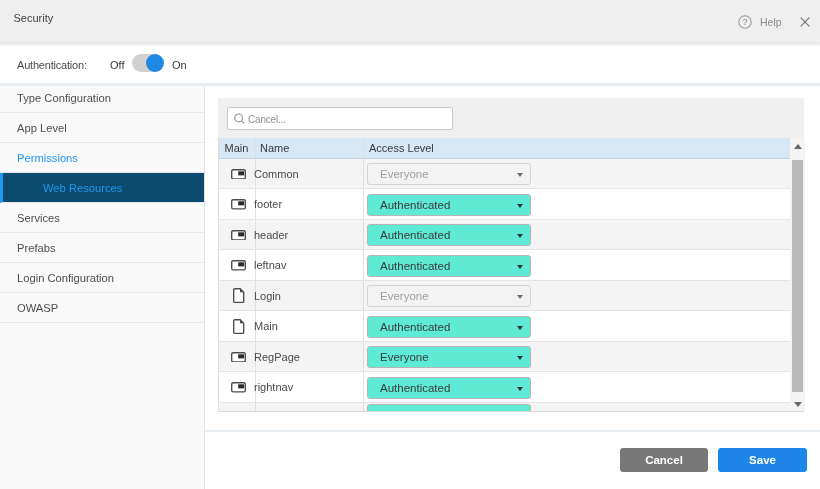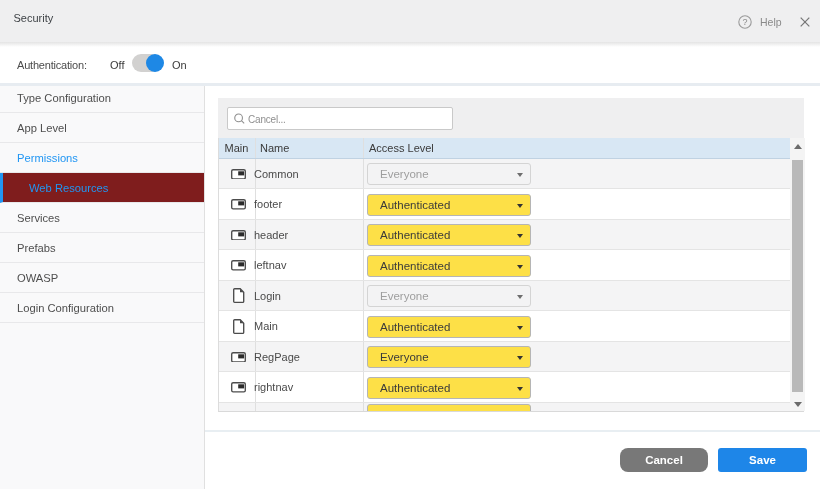--- a/index.html
+++ b/index.html
@@ -20,55 +20,55 @@
 #offtxt { position:absolute; left:110px; top:15px; font-size:11px; color:#3b3b3b; }
 #ontxt { position:absolute; left:172px; top:15px; font-size:11px; color:#3b3b3b;text-align:center; }
 #track { position:absolute; left:132px; top:10px; width:29px; height:18px; border-radius:9px; background:#d2d1d0; }
 #knob { position:absolute; left:14px; top:0; width:18px; height:18px; border-radius:50%; background:#1e88e5; }
 
 
 #sidebar { position:absolute; left:0; top:83px; width:205px; height:406px; background:#f9f9fa; border-right:1px solid #e0e0e0; }
 .sbitem { position:relative; height:30px; line-height:30px; padding-left:17px; font-size:11.2px; color:#4e4e4e; border-bottom:1px solid #e8e8ea; background:#f9f9fa; }
 .sbitem.sub { }
 .sbitem.blue { color:#2196f3; }
-.sbitem.sel { background:#7f1d1d; border-left:3.5px solid #2196f3; padding-left:26px; }
+.sbitem.sel { background:#0c4a6e; border-left:3.5px solid #2196f3; padding-left:40px; }
 
 
 #panel { position:absolute; left:218px; top:98px; width:586px; height:313.5px; background:#efeff0; }
 #searchbox { position:absolute; left:8.5px; top:8.5px; width:226px; height:23px; background:#fff; border:1px solid #c9c9c9; border-radius:2px; }
 #searchtxt { position:absolute; left:20.5px; top:6px; font-size:10px; letter-spacing:-0.2px; color:#8f8f8f; }
 #searchicon { position:absolute; left:6.5px; top:5px; }
 
 
 #table { position:absolute; left:0px; top:39.5px; width:586px; height:274px; background:#fff; border-left:1px solid #dcdcdc; border-bottom:1px solid #d9d9d9; }
 #thead { position:absolute; left:0; top:0; width:571px; height:21px; background:#d8e7f4; border-bottom:1px solid #c0d2e2; }
 .th { position:absolute; top:0; height:21px; line-height:21px; font-size:11px; color:#3a3a3a; }
 .row { position:absolute; left:0; width:571px; height:30.5px; border-bottom:1px solid #e4e4e4; }
 .row.gray { background:#f4f4f5; }
 .row.white { background:#fff; }
 .vline1 { position:absolute; left:36px; top:0; bottom:0; width:1px; background:#dfdfdf; }
 .vline2 { position:absolute; left:144px; top:0; bottom:0; width:1px; background:#dfdfdf; }
 .name { position:absolute; left:35px; top:0; height:30px; line-height:30px; font-size:11px; color:#4a4a4a; }
 .icon { position:absolute; left:12px; top:10px; }
-.dd { position:absolute; left:148px; top:4.5px; width:164px; height:22px; background:#fde047; border:1px solid #b5b5b5; border-radius:3px; font-size:11.5px; color:#3b3b3b; line-height:20px; padding-left:12px; }
+.dd { position:absolute; left:148px; top:4.5px; width:164px; height:22px; background:#5eead4; border:1px solid #b5b5b5; border-radius:3px; font-size:11.5px; color:#3b3b3b; line-height:20px; padding-left:12px; }
 .dd .caret { position:absolute; right:7px; top:9px; width:0; height:0; border-left:3.8px solid transparent; border-right:3.8px solid transparent; border-top:4px solid #333; }
 .dd.dis { background:#f3f3f4; border-color:#d4d4d4; color:#9e9e9e; }
 .dd.dis .caret { border-top-color:#6e6e6e; }
 
 
 #sbar { position:absolute; left:571px; top:0; width:15px; height:273.5px; background:#f4f4f4; }
 #sthumb { position:absolute; left:2px; top:22px; width:11px; height:232px; background:#b9b9b9; }
 .arrow { position:absolute; left:3.5px; width:0; height:0; border-left:4px solid transparent; border-right:4px solid transparent; }
 #arrup { top:6px; border-bottom:5px solid #6b6b6b; }
 #arrdn { bottom:4.5px; border-top:5px solid #6b6b6b; }
 
 
 #footline { position:absolute; left:205px; top:429.5px; width:615px; height:2.4px; background:#e8eef2; filter:blur(0.4px); }
 .btn { position:absolute; top:448px; height:24px; border:none; border-radius:3px; color:#fff; font-size:11.5px; font-weight:bold; font-family:"Liberation Sans", sans-serif; text-align:center; line-height:25px; }
-#cancel { left:620px; width:88px; background:#787878;border-radius:8px; }
+#cancel { left:620px; width:88px; background:#787878; }
 #save { left:718px; width:89px; background:#1e86e8; }
 </style>
 </head>
 <body>
 <div id="topshadow"></div>
 <div id="authband"></div>
 <div id="topbar">
   <div id="title">Security</div>
   <svg id="helpcirc" width="14" height="14" viewBox="0 0 14 14">
       <circle cx="7" cy="7" r="6.2" fill="none" stroke="#9a9a9a" stroke-width="1.1"></circle>
@@ -90,22 +90,22 @@
   <div id="ontxt">On</div>
 </div>
 
 <div id="sidebar">
   <div class="sbitem">Type Configuration</div>
   <div class="sbitem">App Level</div>
   <div class="sbitem blue">Permissions</div>
   <div class="sbitem sub blue sel">Web Resources</div>
   <div class="sbitem sub">Services</div>
   <div class="sbitem sub">Prefabs</div>
+  <div class="sbitem">Login Configuration</div>
   <div class="sbitem">OWASP</div>
-  <div class="sbitem">Login Configuration</div>
 </div>
 
 <div id="panel">
   <div id="searchbox">
     <svg id="searchicon" width="12" height="12" viewBox="0 0 12 12">
         <circle cx="4.6" cy="4.9" r="3.85" fill="none" stroke="#8f8f8f" stroke-width="1.1"></circle>
         <line x1="7.4" y1="7.7" x2="10.2" y2="10.4" stroke="#8f8f8f" stroke-width="1.1"></line>
       </svg>
     <div id="searchtxt">Cancel...</div>
   </div>

